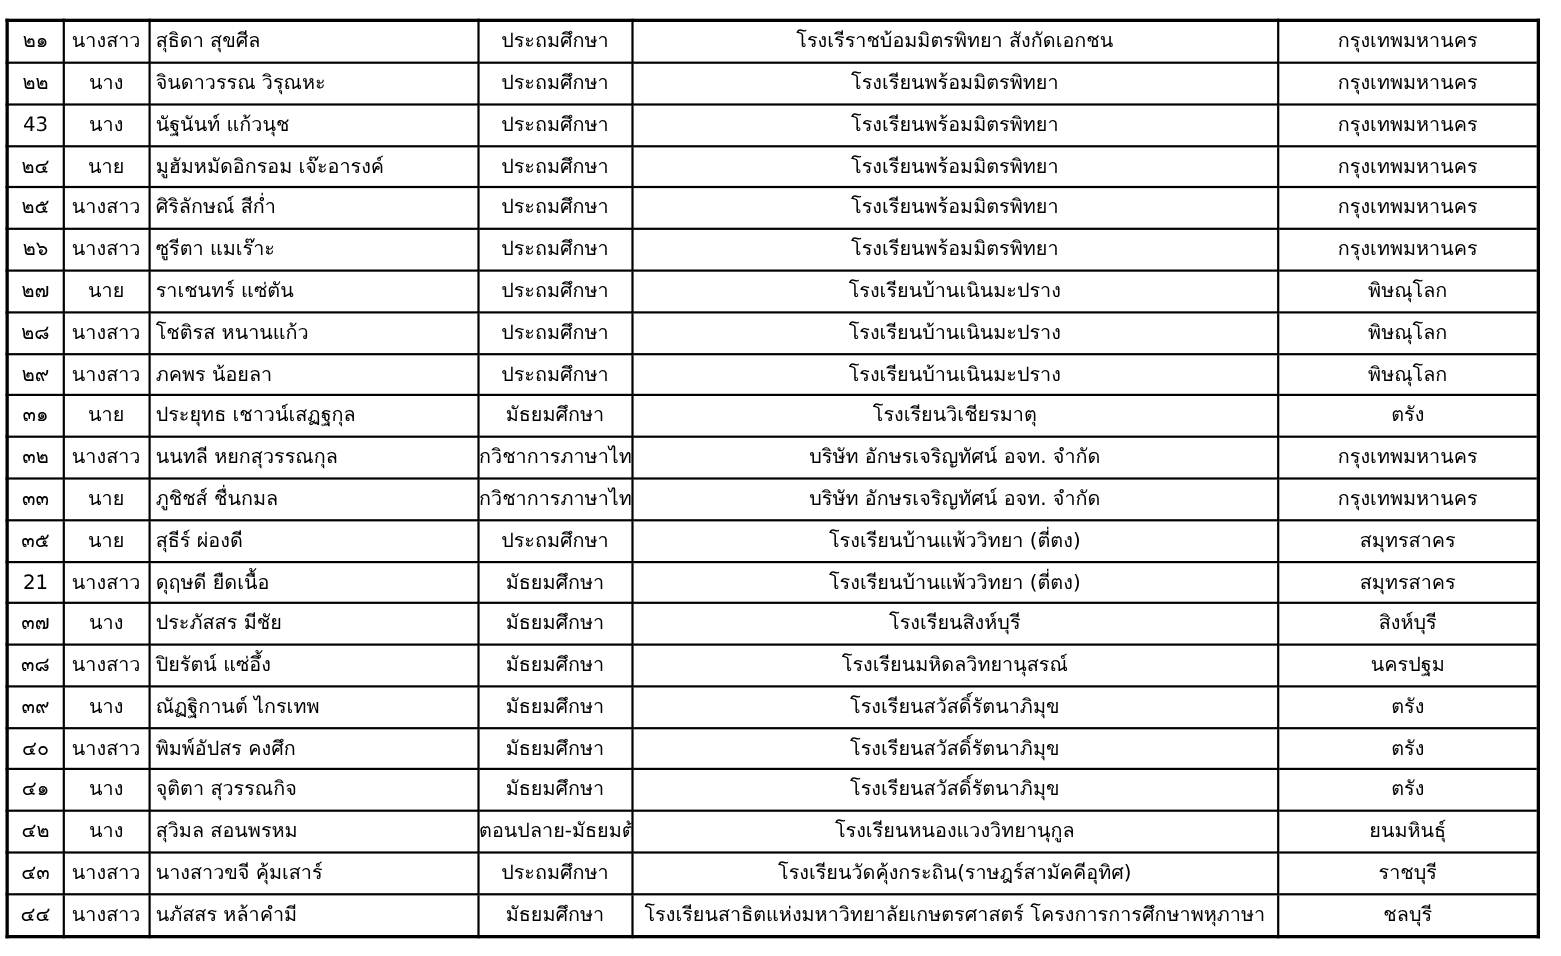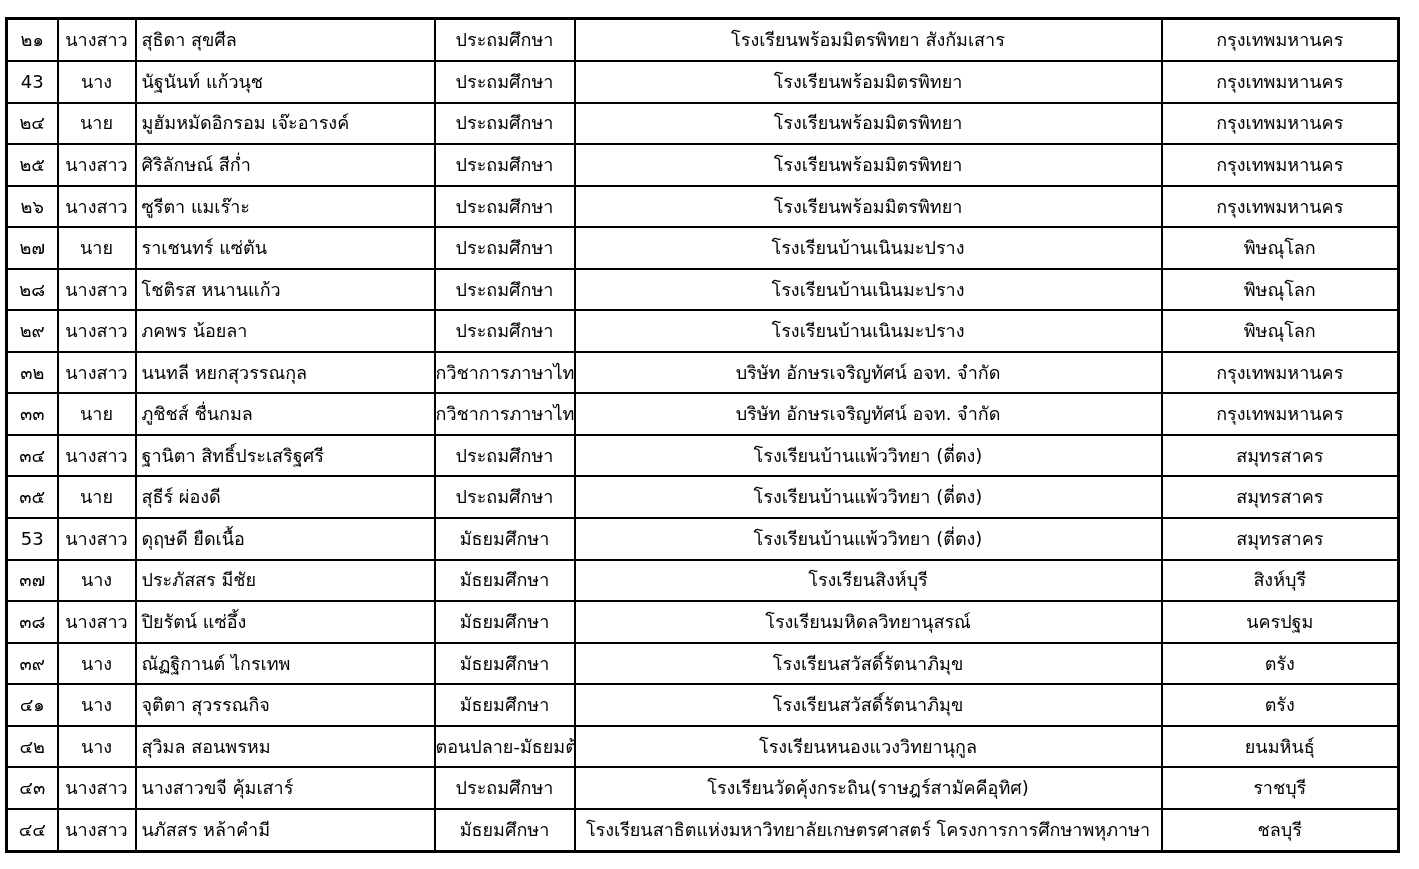--- a/index.html
+++ b/index.html
@@ -69,21 +69,29 @@
       <col style="width:140px">
       <col style="width:587px">
       <col style="width:237px">
     </colgroup>
     <tbody>
         <tr>
           <td class="cell-no">๒๑</td>
           <td class="cell-title">นางสาว</td>
           <td class="cell-name">สุธิดา สุขศีล</td>
           <td class="cell-level">ประถมศึกษา</td>
-          <td class="cell-school">โรงเรียนพร้อมมิตรพิทยา สังกัมเสาร</td>
+          <td class="cell-school">โรงเรีราชบ้อมมิตรพิทยา สังกัดเอกชน</td>
+          <td class="cell-province">กรุงเทพมหานคร</td>
+        </tr>
+        <tr>
+          <td class="cell-no">๒๒</td>
+          <td class="cell-title">นาง</td>
+          <td class="cell-name">จินดาวรรณ  วิรุณหะ</td>
+          <td class="cell-level">ประถมศึกษา</td>
+          <td class="cell-school">โรงเรียนพร้อมมิตรพิทยา</td>
           <td class="cell-province">กรุงเทพมหานคร</td>
         </tr>
         <tr>
           <td class="cell-no">43</td>
           <td class="cell-title">นาง</td>
           <td class="cell-name">นัฐนันท์  แก้วนุช</td>
           <td class="cell-level">ประถมศึกษา</td>
           <td class="cell-school">โรงเรียนพร้อมมิตรพิทยา</td>
           <td class="cell-province">กรุงเทพมหานคร</td>
         </tr>
@@ -127,81 +135,89 @@
           <td class="cell-school">โรงเรียนบ้านเนินมะปราง</td>
           <td class="cell-province">พิษณุโลก</td>
         </tr>
         <tr>
           <td class="cell-no">๒๙</td>
           <td class="cell-title">นางสาว</td>
           <td class="cell-name">ภคพร น้อยลา</td>
           <td class="cell-level">ประถมศึกษา</td>
           <td class="cell-school">โรงเรียนบ้านเนินมะปราง</td>
           <td class="cell-province">พิษณุโลก</td>
+        </tr>
+        <tr>
+          <td class="cell-no">๓๑</td>
+          <td class="cell-title">นาย</td>
+          <td class="cell-name">ประยุทธ  เชาวน์เสฏฐกุล</td>
+          <td class="cell-level">มัธยมศึกษา</td>
+          <td class="cell-school">โรงเรียนวิเชียรมาตุ</td>
+          <td class="cell-province">ตรัง</td>
         </tr>
         <tr>
           <td class="cell-no">๓๒</td>
           <td class="cell-title">นางสาว</td>
           <td class="cell-name">นนทลี หยกสุวรรณกุล</td>
           <td class="cell-level">กวิชาการภาษาไท</td>
           <td class="cell-school">บริษัท อักษรเจริญทัศน์ อจท. จำกัด</td>
           <td class="cell-province">กรุงเทพมหานคร</td>
         </tr>
         <tr>
           <td class="cell-no">๓๓</td>
           <td class="cell-title">นาย</td>
           <td class="cell-name">ภูชิชส์ ชื่นกมล</td>
           <td class="cell-level">กวิชาการภาษาไท</td>
           <td class="cell-school">บริษัท อักษรเจริญทัศน์ อจท. จำกัด</td>
           <td class="cell-province">กรุงเทพมหานคร</td>
         </tr>
         <tr>
-          <td class="cell-no">๓๔</td>
-          <td class="cell-title">นางสาว</td>
-          <td class="cell-name">ฐานิตา สิทธิ์ประเสริฐศรี</td>
+          <td class="cell-no">๓๕</td>
+          <td class="cell-title">นาย</td>
+          <td class="cell-name">สุธีร์ ผ่องดี</td>
           <td class="cell-level">ประถมศึกษา</td>
           <td class="cell-school">โรงเรียนบ้านแพ้ววิทยา (ตี่ตง)</td>
           <td class="cell-province">สมุทรสาคร</td>
         </tr>
         <tr>
-          <td class="cell-no">๓๕</td>
-          <td class="cell-title">นาย</td>
-          <td class="cell-name">สุธีร์ ผ่องดี</td>
-          <td class="cell-level">ประถมศึกษา</td>
+          <td class="cell-no">21</td>
+          <td class="cell-title">นางสาว</td>
+          <td class="cell-name">ดุฤษดี  ยืดเนื้อ</td>
+          <td class="cell-level">มัธยมศึกษา</td>
           <td class="cell-school">โรงเรียนบ้านแพ้ววิทยา (ตี่ตง)</td>
           <td class="cell-province">สมุทรสาคร</td>
         </tr>
         <tr>
-          <td class="cell-no">53</td>
-          <td class="cell-title">นางสาว</td>
-          <td class="cell-name">ดุฤษดี  ยืดเนื้อ</td>
-          <td class="cell-level">มัธยมศึกษา</td>
-          <td class="cell-school">โรงเรียนบ้านแพ้ววิทยา (ตี่ตง)</td>
-          <td class="cell-province">สมุทรสาคร</td>
-        </tr>
-        <tr>
           <td class="cell-no">๓๗</td>
           <td class="cell-title">นาง</td>
           <td class="cell-name">ประภัสสร มีชัย</td>
           <td class="cell-level">มัธยมศึกษา</td>
           <td class="cell-school">โรงเรียนสิงห์บุรี</td>
           <td class="cell-province">สิงห์บุรี</td>
         </tr>
         <tr>
           <td class="cell-no">๓๘</td>
           <td class="cell-title">นางสาว</td>
           <td class="cell-name">ปิยรัตน์ แซ่อึ้ง</td>
           <td class="cell-level">มัธยมศึกษา</td>
           <td class="cell-school">โรงเรียนมหิดลวิทยานุสรณ์</td>
           <td class="cell-province">นครปฐม</td>
         </tr>
         <tr>
           <td class="cell-no">๓๙</td>
           <td class="cell-title">นาง</td>
           <td class="cell-name">ณัฏฐิกานต์  ไกรเทพ</td>
+          <td class="cell-level">มัธยมศึกษา</td>
+          <td class="cell-school">โรงเรียนสวัสดิ์รัตนาภิมุข</td>
+          <td class="cell-province">ตรัง</td>
+        </tr>
+        <tr>
+          <td class="cell-no">๔๐</td>
+          <td class="cell-title">นางสาว</td>
+          <td class="cell-name">พิมพ์อัปสร คงศึก</td>
           <td class="cell-level">มัธยมศึกษา</td>
           <td class="cell-school">โรงเรียนสวัสดิ์รัตนาภิมุข</td>
           <td class="cell-province">ตรัง</td>
         </tr>
         <tr>
           <td class="cell-no">๔๑</td>
           <td class="cell-title">นาง</td>
           <td class="cell-name">จุติตา  สุวรรณกิจ</td>
           <td class="cell-level">มัธยมศึกษา</td>
           <td class="cell-school">โรงเรียนสวัสดิ์รัตนาภิมุข</td>

